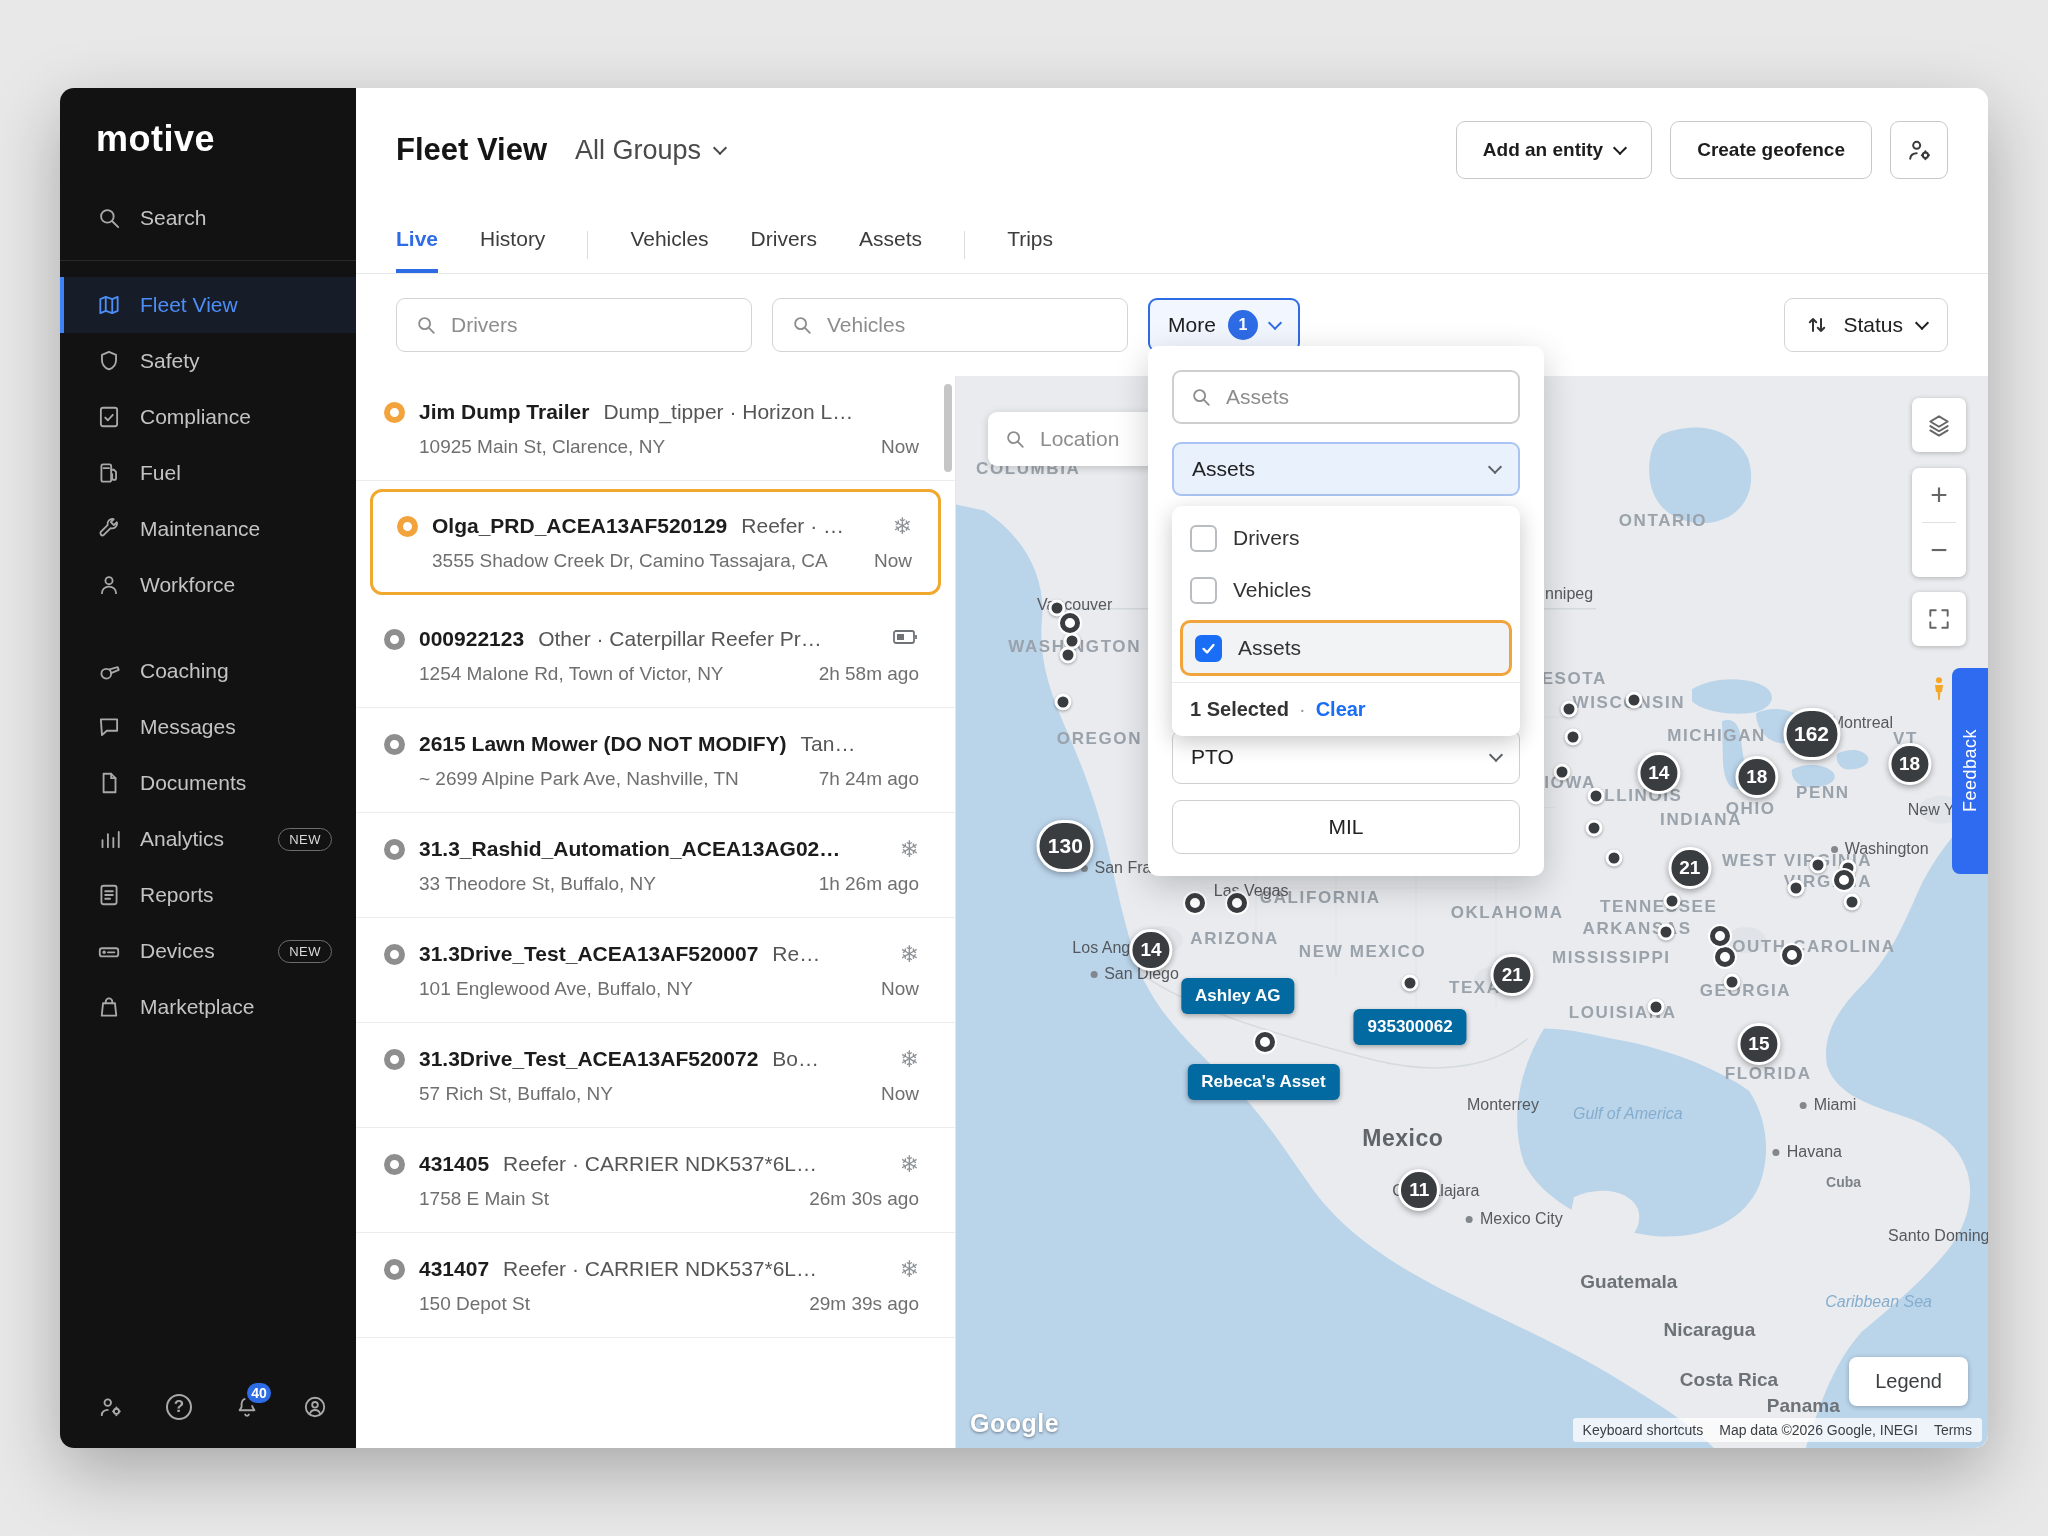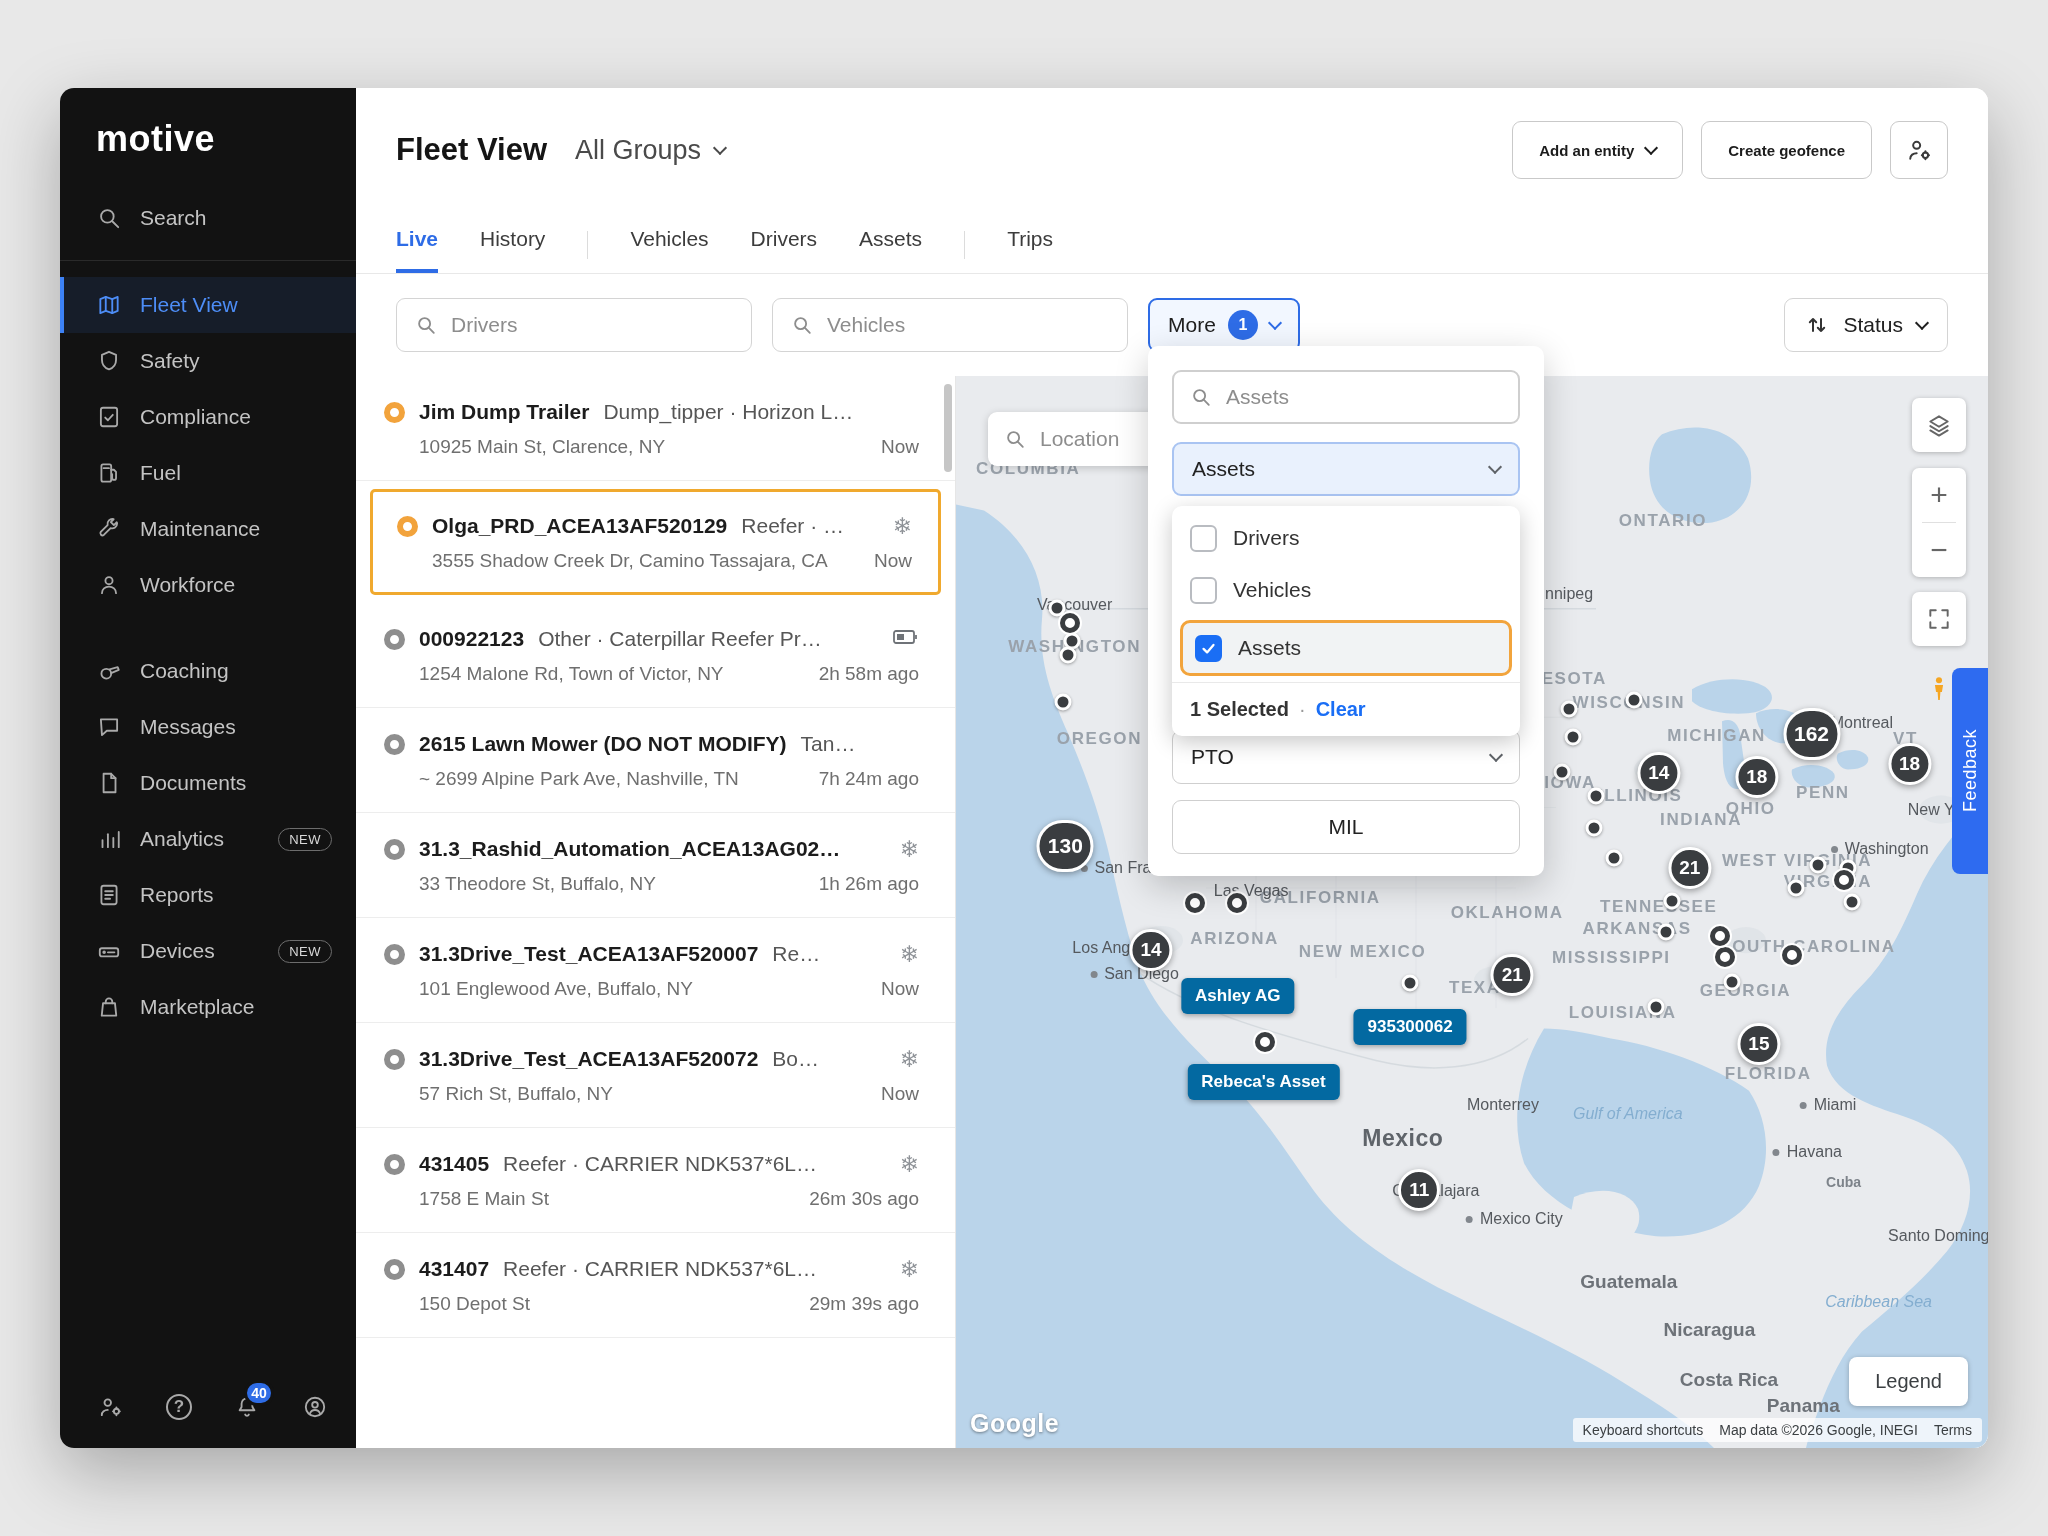--- a/index.html
+++ b/index.html
@@ -29,21 +29,21 @@
   .help-ring { width:26px;height:26px;border:2px solid #a9a9a9;border-radius:50%;display:flex;align-items:center;justify-content:center; }
 
   
   .main { flex:1; display:flex; flex-direction:column; min-width:0; background:#fff; }
 
   .topbar { height:124px; display:flex; align-items:center; padding:0 40px; flex:none; }
   .page-title { font-size:31px; font-weight:700; color:#151515; }
   .group-select { display:flex; align-items:center; gap:14px; margin-left:28px; font-size:27px; color:#4a4a4a; background:none; border:none; cursor:pointer; font-family:inherit; }
   .top-actions { margin-left:auto; display:flex; align-items:center; gap:18px; }
   .btn { height:58px; display:flex; align-items:center; gap:12px; padding:0 26px; background:#fff; border:1px solid #c9c9c9;
-         border-radius:9px; font-size:15px; font-weight:600; color:#1c1c1c; cursor:pointer; font-family:inherit; }
+         border-radius:9px; font-size:19px; font-weight:600; color:#1c1c1c; cursor:pointer; font-family:inherit; }
   .icon-btn { width:58px; padding:0; justify-content:center; }
   .icon-btn svg { width:28px; height:28px; stroke:#3a3a3a; fill:none; stroke-width:1.7; stroke-linecap:round; }
 
   .chev { width:10px; height:10px; border-right:2.5px solid currentColor; border-bottom:2.5px solid currentColor;
           transform:rotate(45deg); display:inline-block; margin-top:-5px; flex:none; }
 
   .tabs { display:flex; align-items:flex-end; gap:42px; padding:0 40px; border-bottom:1px solid #e8e8e8; height:62px; flex:none; }
   .tab { font-size:21px; color:#3c3c3c; padding-bottom:18px; border-bottom:4px solid transparent; cursor:pointer; }
   .tab.active { color:#2e6ce6; font-weight:600; border-bottom-color:#2e6ce6; }
   .tab-sep { width:1px; height:28px; background:#dcdcdc; margin-bottom:14px; }
@@ -71,21 +71,21 @@
   .a-row1 { display:flex; align-items:center; gap:14px; min-width:0; }
   .donut { width:21px; height:21px; border-radius:50%; border:6px solid #8e8e8e; background:#fff; flex:none; }
   .donut.orange { border-color:#f2a33c; }
   .a-name { font-size:21px; font-weight:700; color:#1c1c1c; white-space:nowrap; }
   .a-meta { font-size:21px; color:#565656; white-space:nowrap; }
   .a-ico { margin-left:auto; flex:none; }
   .snow { font-size:23px; color:#8f9398; line-height:1; }
   .battery svg { width:26px; height:16px; stroke:#6f7378; fill:none; stroke-width:1.8; }
   .a-row2 { display:flex; margin-top:12px; padding-left:35px; font-size:19px; color:#6f6f6f; }
   .a-time { margin-left:auto; white-space:nowrap; }
-  .asset-item.selected { margin:8px 14px; border:3px solid #f0a92e; border-radius:5px; border-bottom:3px solid #f0a92e; padding:22px 26px 20px 24px; }
+  .asset-item.selected { margin:8px 14px; border:3px solid #f0a92e; border-radius:12px; border-bottom:3px solid #f0a92e; padding:22px 26px 20px 24px; }
   .list-scrollbar { position:absolute; top:8px; right:3px; width:8px; height:88px; border-radius:4px; background:#c6c6c6; }
 
   
   .map-panel { flex:1; position:relative; overflow:hidden; background:#e9ebee; }
   .map-water { position:absolute; inset:0; width:100%; height:100%; }
   .map-layer { position:absolute; inset:0; }
   .place { position:absolute; transform:translate(-50%,-50%); white-space:nowrap; z-index:1; pointer-events:none; }
   .p-region { font-size:17px; font-weight:600; color:#9aa2ab; letter-spacing:1.6px; }
   .p-city, .p-city-dot { font-size:16px; color:#55595e; }
   .p-city-dot::before { content:""; display:inline-block; width:7px; height:7px; border-radius:50%; background:#82878d; margin-right:7px; vertical-align:middle; }

